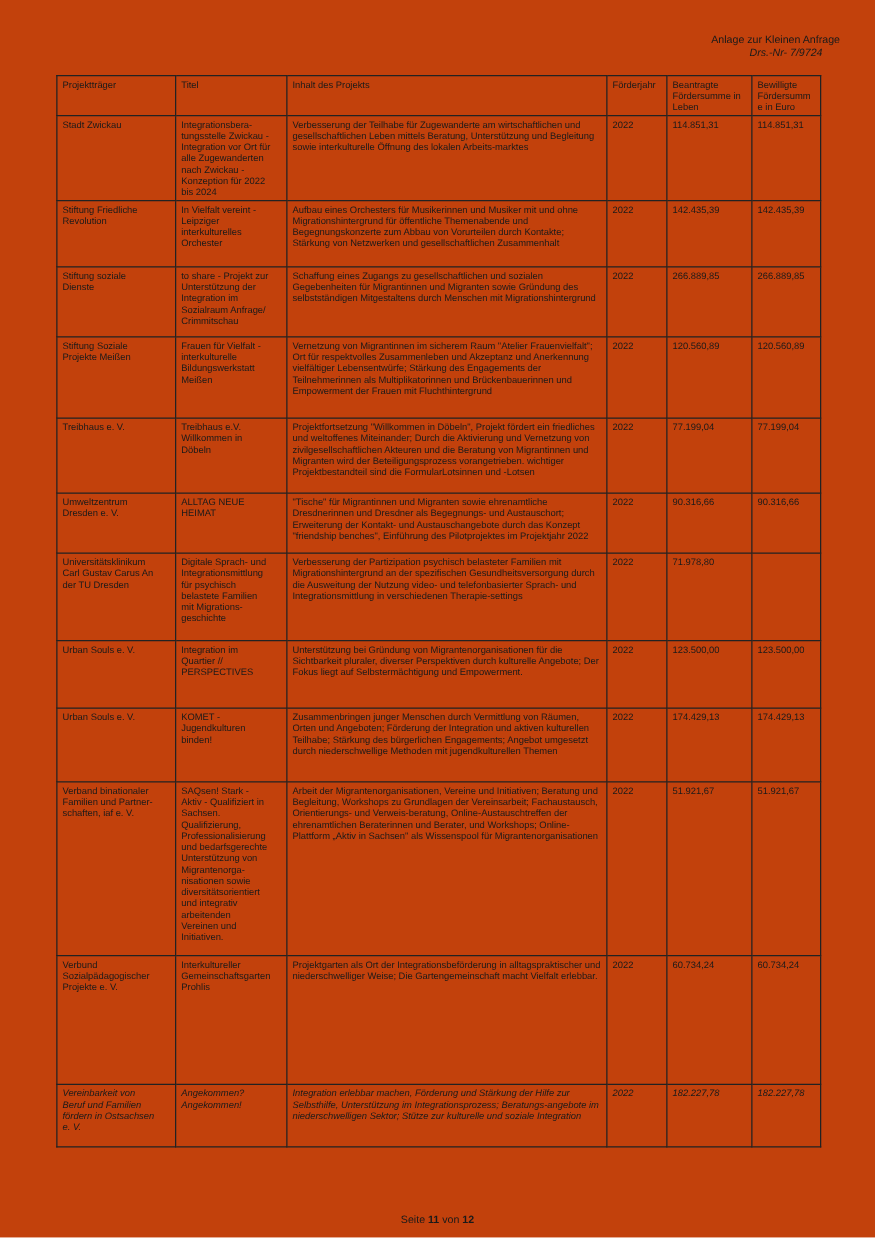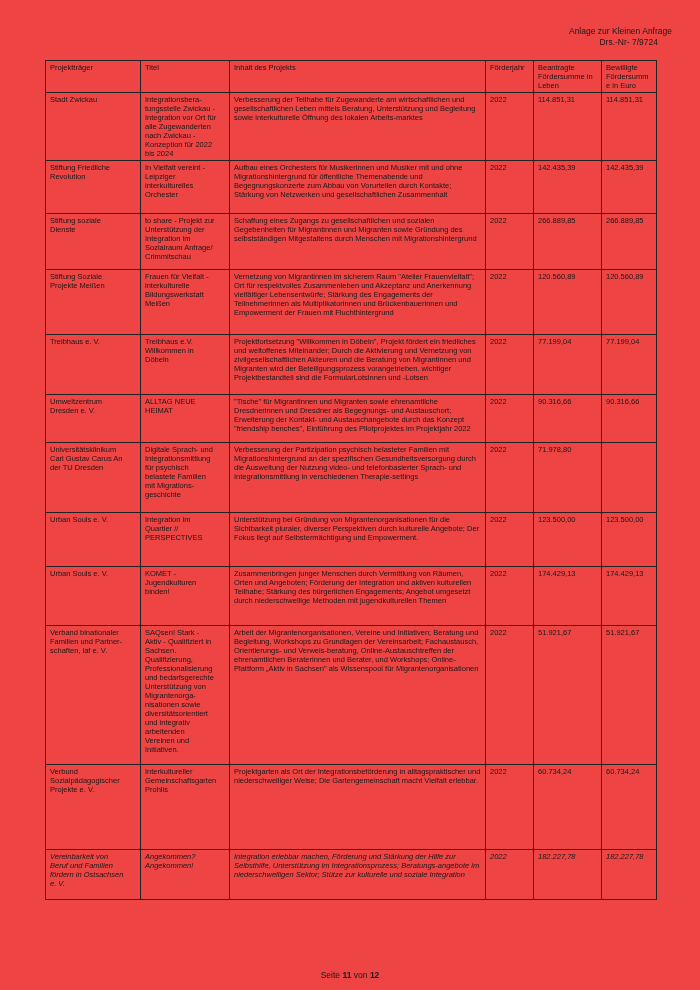--- a/index.html
+++ b/index.html
@@ -1,34 +1,34 @@
 <!DOCTYPE html>
 <html><head>
 <meta charset="utf-8">
 <style>
   html, body { margin: 0; padding: 0; background: #ffffff; }
   .page {
     position: relative;
     width: 700px;
     height: 990px;
-    background: #ef4444;
+    background: #c2410c;
     font-family: "Liberation Sans", sans-serif;
     color: #1a1a1a;
     overflow: hidden;
   }
   .doc-header {
     position: absolute;
     top: 26px;
     right: 28px;
     text-align: right;
     font-size: 8.5px;
     line-height: 10.5px;
     color: #1a1a1a;
   }
-  .doc-header .line2 { padding-right: 14px; }
+  .doc-header .line2 { padding-right: 14px; font-style: italic; }
   table.funding {
     position: absolute;
     left: 45px;
     top: 60px;
     width: 611px;
     border-collapse: collapse;
     table-layout: fixed;
   }
   table.funding th, table.funding td {
     border: 1px solid #222222;
@@ -208,21 +208,21 @@
 diversitätsorientiert
 und integrativ
 arbeitenden
 Vereinen und
 Initiativen.</td>
           <td class="col-inhalt">Arbeit der Migrantenorganisationen, Vereine und Initiativen; Beratung und Begleitung, Workshops zu Grundlagen der Vereinsarbeit; Fachaustausch, Orientierungs- und Verweis-beratung, Online-Austauschtreffen der ehrenamtlichen Beraterinnen und Berater, und Workshops; Online-Plattform „Aktiv in Sachsen" als Wissenspool für Migrantenorganisationen</td>
           <td class="col-jahr">2022</td>
           <td class="col-beantragt">51.921,67</td>
           <td class="col-bewilligt">51.921,67</td>
         </tr>
-        <tr style="height: 85px;">
+        <tr style="height: 103px;">
           <td class="col-org">Verbund
 Sozialpädagogischer
 Projekte e. V.</td>
           <td class="col-titel">Interkultureller
 Gemeinschaftsgarten
 Prohlis</td>
           <td class="col-inhalt">Projektgarten als Ort der Integrationsbeförderung in alltagspraktischer und niederschwelliger Weise; Die Gartengemeinschaft macht Vielfalt erlebbar.</td>
           <td class="col-jahr">2022</td>
           <td class="col-beantragt">60.734,24</td>
           <td class="col-bewilligt">60.734,24</td>

